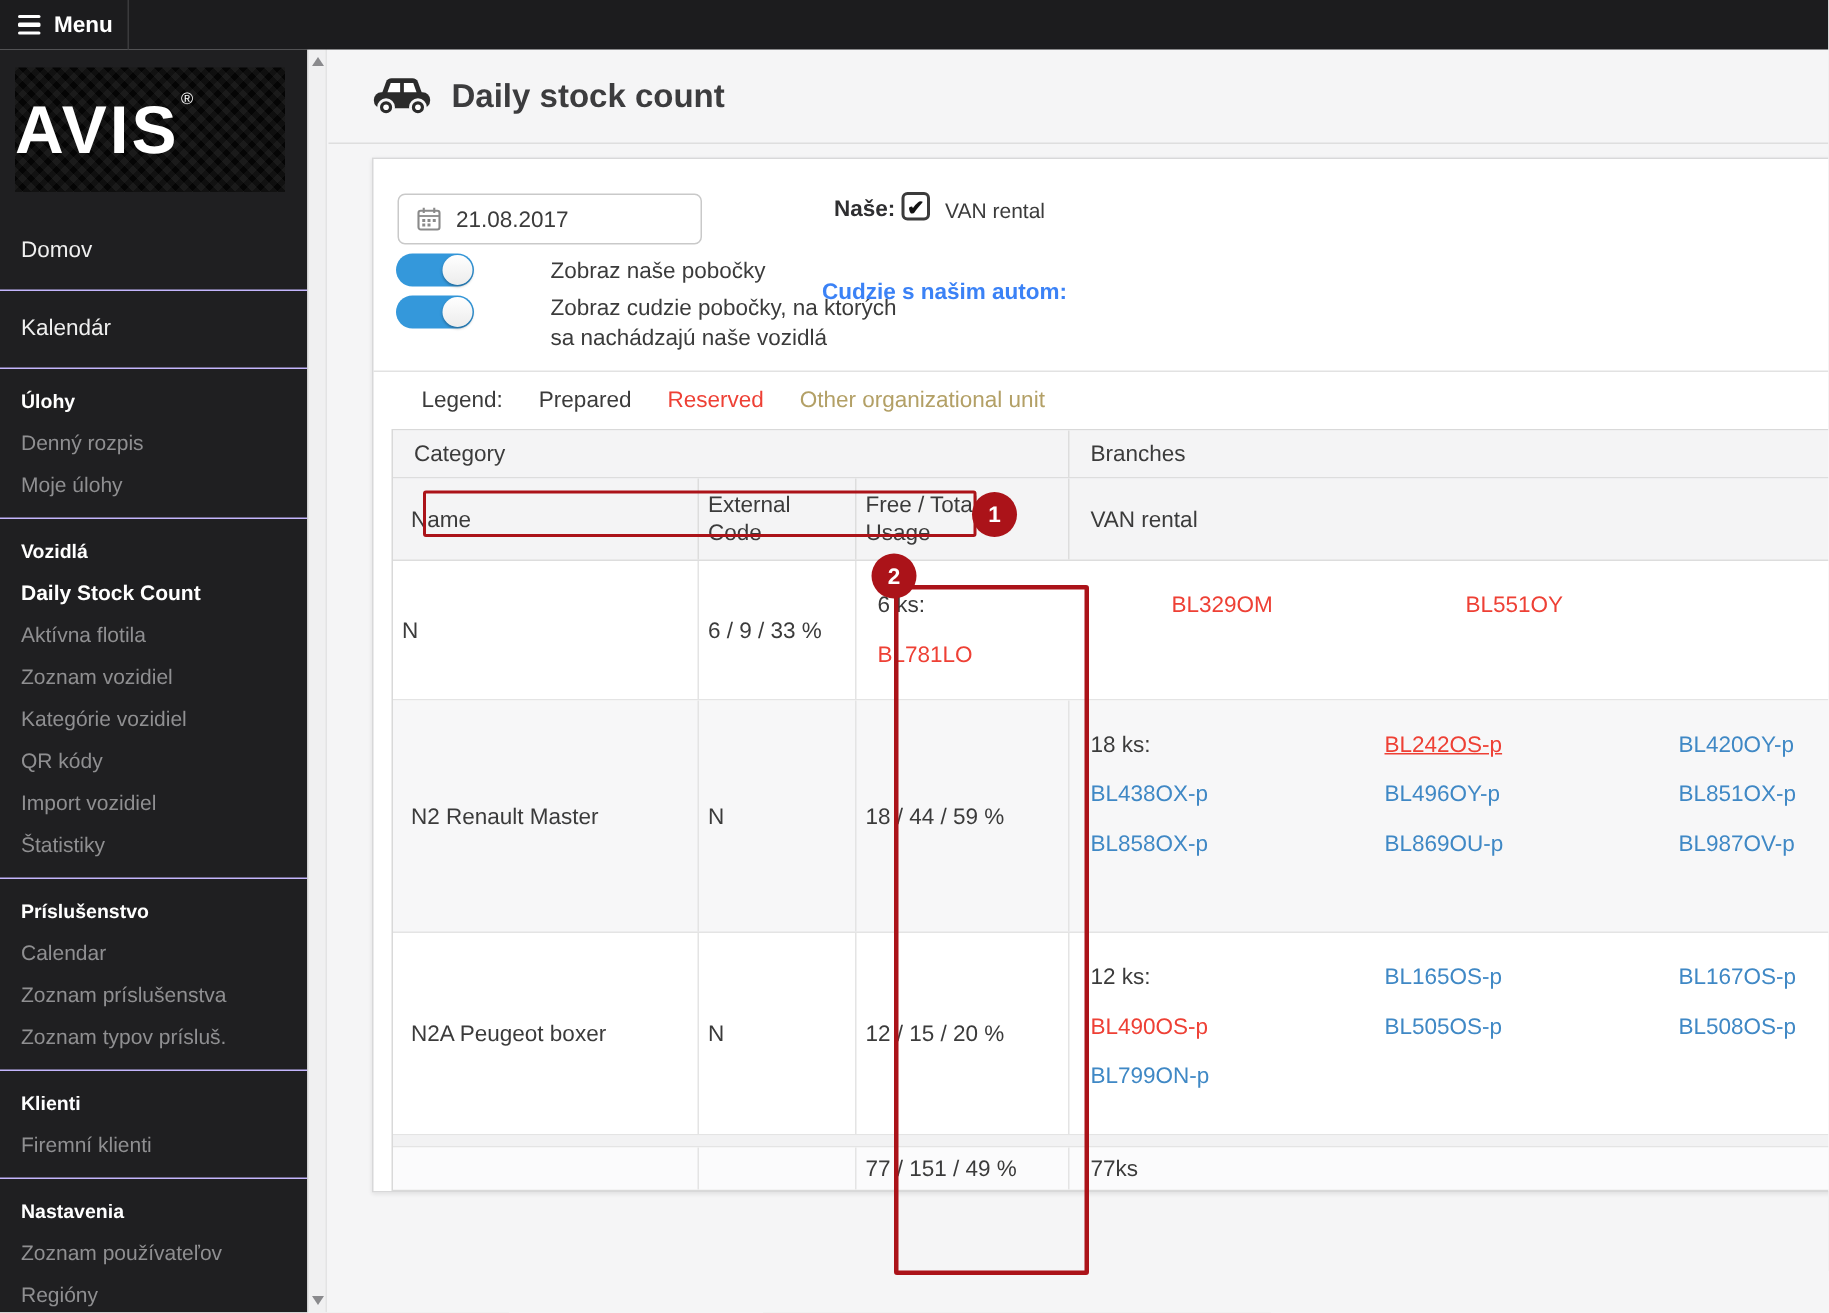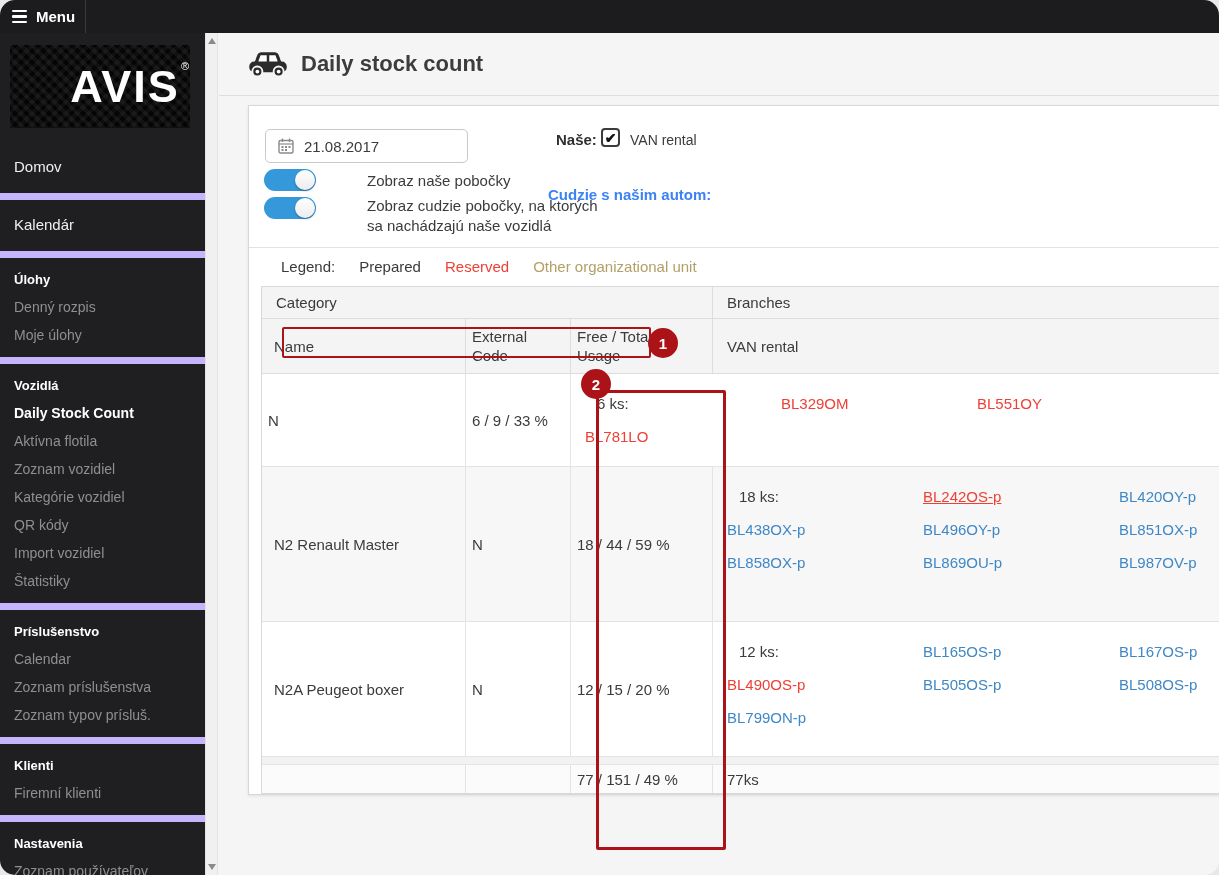--- a/index.html
+++ b/index.html
@@ -1,37 +1,37 @@
 <!DOCTYPE html>
 <html style="--link-blue: #3f88c5; --reserved-red: #ee4035; --other-gold: #b3a066; --annotation-red: #ab1319; --toggle-blue: #3498db;"><head>
 <meta charset="utf-8">
 <style>
   * { box-sizing: border-box; margin: 0; padding: 0; }
   html,body { background:#e9e9ea; }
   body { font-family: "Liberation Sans", sans-serif; }
-  .frame { position:relative; width:1219px; height:875px; overflow:hidden; background:#f5f5f6;border-radius:15px; }
+  .frame { position:relative; width:1219px; height:875px; overflow:hidden; background:#f5f5f6; }
 
   
   .topbar { position:absolute; left:0; top:0; width:100%; height:33px; background:#1c1c1e; z-index:30; }
   .menu-btn { display:flex; align-items:center; gap:9px; height:33px; width:86px; padding-left:12px;
               border-right:1px solid #3a3a3c; cursor:pointer; }
   .hamburger { display:inline-flex; flex-direction:column; gap:3px; }
   .hamburger span { display:block; width:15px; height:2.5px; background:#fff; border-radius:1px; }
   .menu-label { color:#fff; font-size:15px; font-weight:bold; }
 
   
   .sidebar { position:absolute; left:0; top:33px; width:205px; height:842px; background:#1f1f21; overflow:hidden; z-index:20; }
   .brand-box { margin:12px 13px 14px 10px; width:180px; height:83px; background:#050505;
                background-image:
                  repeating-linear-gradient(45deg, rgba(255,255,255,.05) 0 4px, transparent 4px 8px),
                  repeating-linear-gradient(-45deg, rgba(255,255,255,.04) 0 4px, transparent 4px 8px);
-               display:flex; align-items:center; justify-content:flex-end; }
+               display:flex; align-items:center; justify-content:flex-start; }
   .brand-text { color:#fff; font-size:45px; font-weight:bold; letter-spacing:2px; line-height:1; }
   .brand-reg { color:#fff; font-size:11px; vertical-align:top; position:relative; top:-3px; left:1px; font-weight:normal; }
-  .side-group { border-top:7px solid #c4b5fd; padding:6px 0 8px 0; }
+  .side-group { border-top:1px solid #c4b5fd; padding:6px 0 8px 0; }
   .side-group:first-child { border-top:none; }
   .side-group-title { color:#fff; font-weight:bold; font-size:13px; padding:8px 14px 6px 14px; }
   .side-item { color:#8f8f91; font-size:14px; padding:6px 14px; cursor:pointer; white-space:nowrap; }
   .side-item.top-level { color:#efefef; font-size:15px; padding:10px 14px; }
   .side-item.active { color:#fff; font-weight:bold; }
 
   
   .scrollcol { position:absolute; left:205px; top:33px; width:13px; height:842px; background:#f0f0f1;
                border-left:1px solid #e3e3e4; border-right:1px solid #e3e3e4; z-index:25;
                display:flex; flex-direction:column; justify-content:space-between; align-items:center; }
@@ -92,21 +92,21 @@
   .trow.alt { background:#f7f7f8; }
   #table-rows .trow:nth-child(1) { min-height:85px; }
   #table-rows .trow:nth-child(2) { min-height:155px; }
   #table-rows .trow:nth-child(3) { min-height:135px; }
   .trow .cell { padding:10px 6px 10px 12px; display:flex; align-items:center; }
   .trow .cell + .cell { border-left:1px solid #e4e4e4; }
   .trow .cell.ext, .trow .cell.free { padding-left:6px; }
   .trow .cell.branches { padding:0; align-items:flex-start; }
   .plate-grid { display:grid; grid-template-columns:196px 196px 196px; padding:13px 0 13px 14px; align-content:center; }
   .plate-grid > * { line-height:33px; white-space:nowrap; }
-  .plate-count { color:#3b3b3b;margin-left:12px; }
+  .plate-count { color:#3b3b3b; }
   a.plate { text-decoration:none; color:var(--link-blue); cursor:pointer; }
   a.plate.red { color:var(--reserved-red); }
   a.plate.underlined { text-decoration:underline; }
 
   .tfoot-spacer { height:8px; background:#f2f2f3; border-bottom:1px solid #e4e4e4; }
   .tfoot { display:grid; grid-template-columns:203px 105px 142px 1fr; background:#fbfbfc; min-height:28px; }
   .tfoot .cell { padding:4px 6px; display:flex; align-items:center; }
   .tfoot .cell + .cell { border-left:1px solid #e4e4e4; }
   .tfoot .cell.branch { padding-left:14px; }
 

